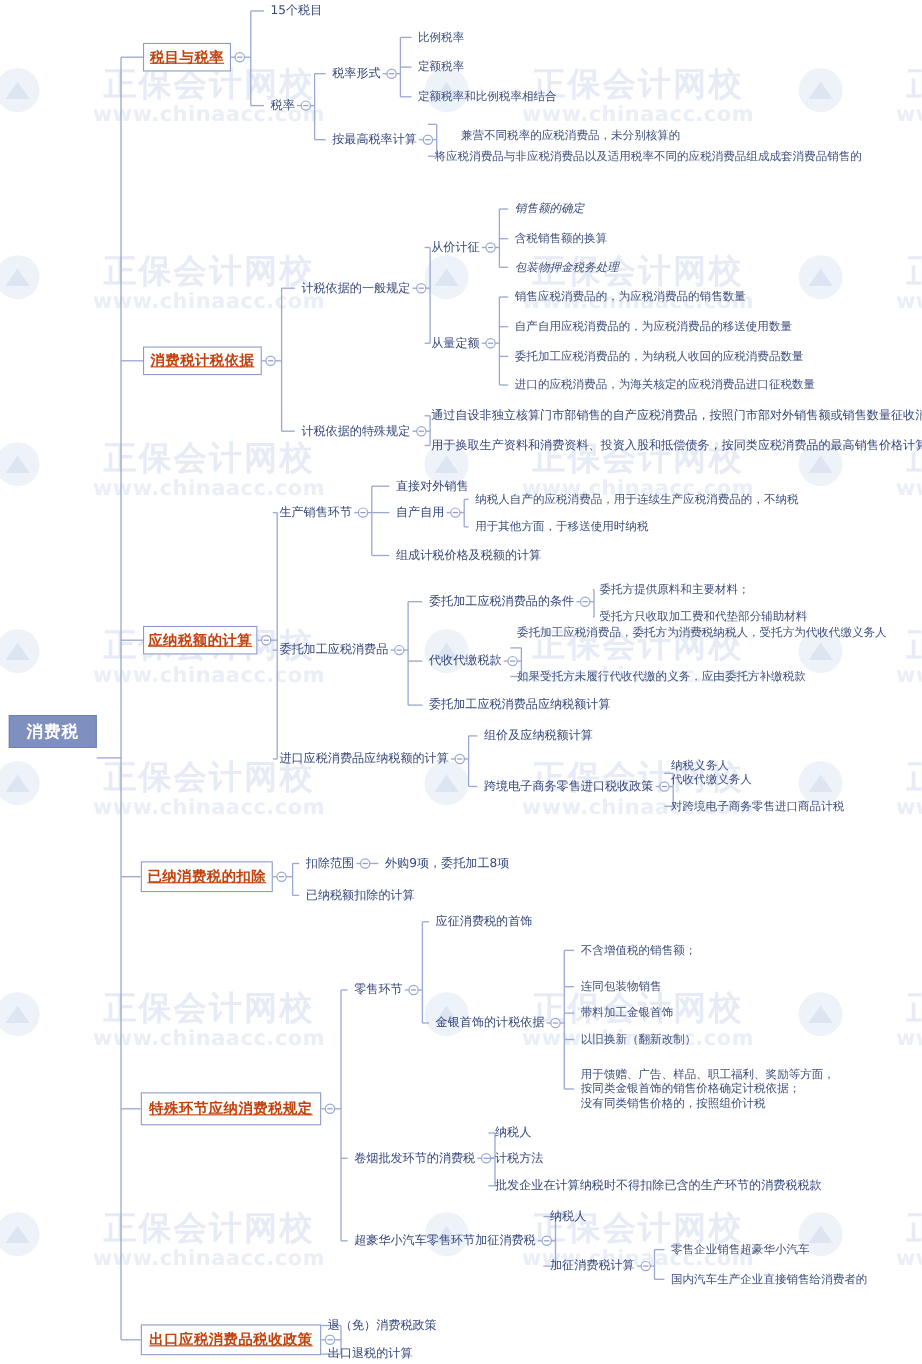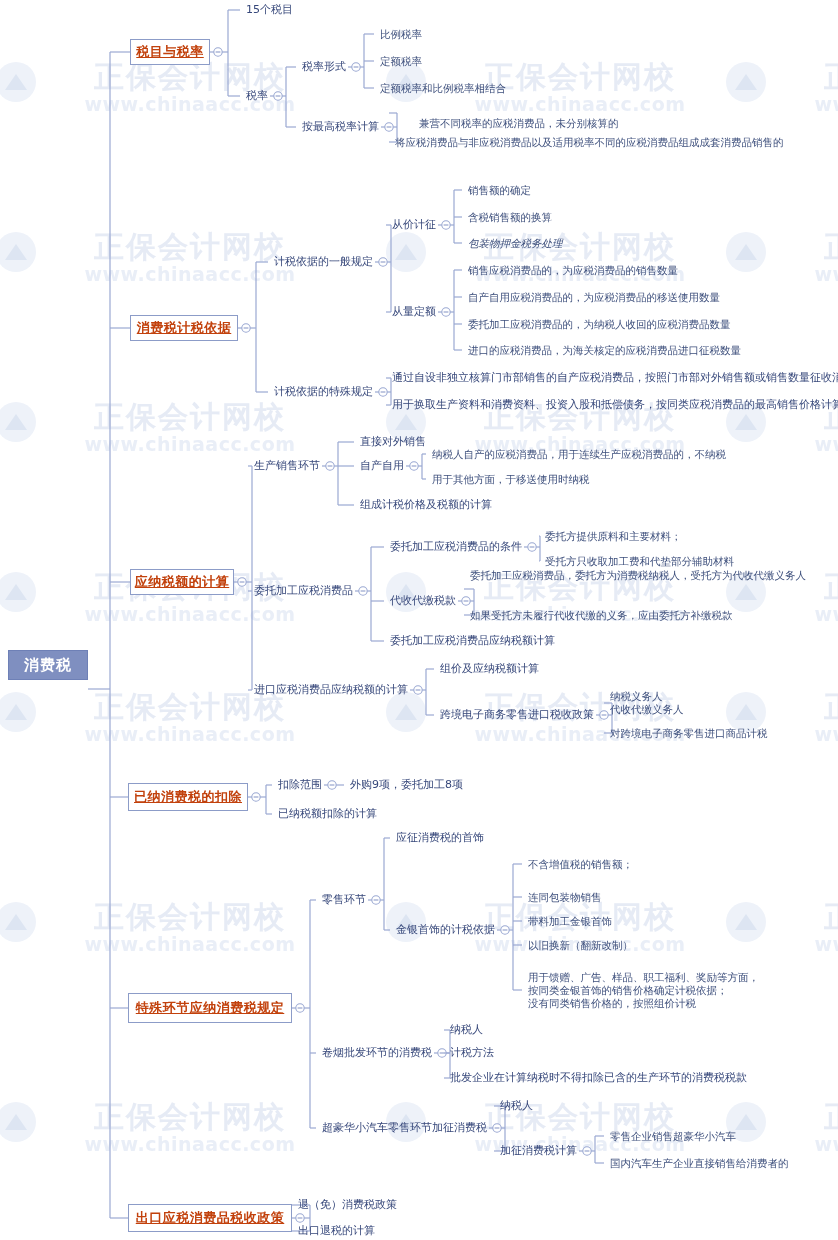--- a/index.html
+++ b/index.html
@@ -365,21 +365,21 @@
       <div class="node leaf lvl2" style="left: 302px; top: 60px;">税率形式</div>
       <div class="node leaf" style="left: 380px; top: 27px;">比例税率</div>
       <div class="node leaf" style="left: 380px; top: 54px;">定额税率</div>
       <div class="node leaf" style="left: 380px; top: 81px;">定额税率和比例税率相结合</div>
       <div class="node leaf lvl2" style="left: 302px; top: 120px;">按最高税率计算</div>
       <div class="node leaf" style="left: 395px; top: 116px; margin-left: 24px;">兼营不同税率的应税消费品，未分别核算的</div>
       <div class="node leaf" style="left: 395px; top: 135px;">将应税消费品与非应税消费品以及适用税率不同的应税消费品组成成套消费品销售的</div>
       <div class="node lvl1" style="left: 130px; top: 315px; width: 108px; height: 26px;">消费税计税依据</div>
       <div class="node leaf lvl2" style="left: 274px; top: 255px;">计税依据的一般规定</div>
       <div class="node leaf lvl2" style="left: 392px; top: 218px;">从价计征</div>
-      <div class="node leaf" style="left: 468px; top: 183px;">销售额的确定</div>
+      <div class="node leaf" style="left: 468px; top: 183px; font-style: italic;">销售额的确定</div>
       <div class="node leaf" style="left: 468px; top: 210px;">含税销售额的换算</div>
       <div class="node leaf" style="left: 468px; top: 236px; font-style: italic;">包装物押金税务处理</div>
       <div class="node leaf lvl2" style="left: 392px; top: 305px;">从量定额</div>
       <div class="node leaf" style="left: 468px; top: 263px;">销售应税消费品的，为应税消费品的销售数量</div>
       <div class="node leaf" style="left: 468px; top: 290px;">自产自用应税消费品的，为应税消费品的移送使用数量</div>
       <div class="node leaf" style="left: 468px; top: 317px;">委托加工应税消费品的，为纳税人收回的应税消费品数量</div>
       <div class="node leaf" style="left: 468px; top: 343px;">进口的应税消费品，为海关核定的应税消费品进口征税数量</div>
       <div class="node leaf lvl2" style="left: 274px; top: 385px;">计税依据的特殊规定</div>
       <div class="node leaf lvl2" style="left: 392px; top: 371px;">通过自设非独立核算门市部销售的自产应税消费品，按照门市部对外销售额或销售数量征收消费税</div>
       <div class="node leaf lvl2" style="left: 392px; top: 398px;">用于换取生产资料和消费资料、投资入股和抵偿债务，按同类应税消费品的最高销售价格计算消费税</div>

